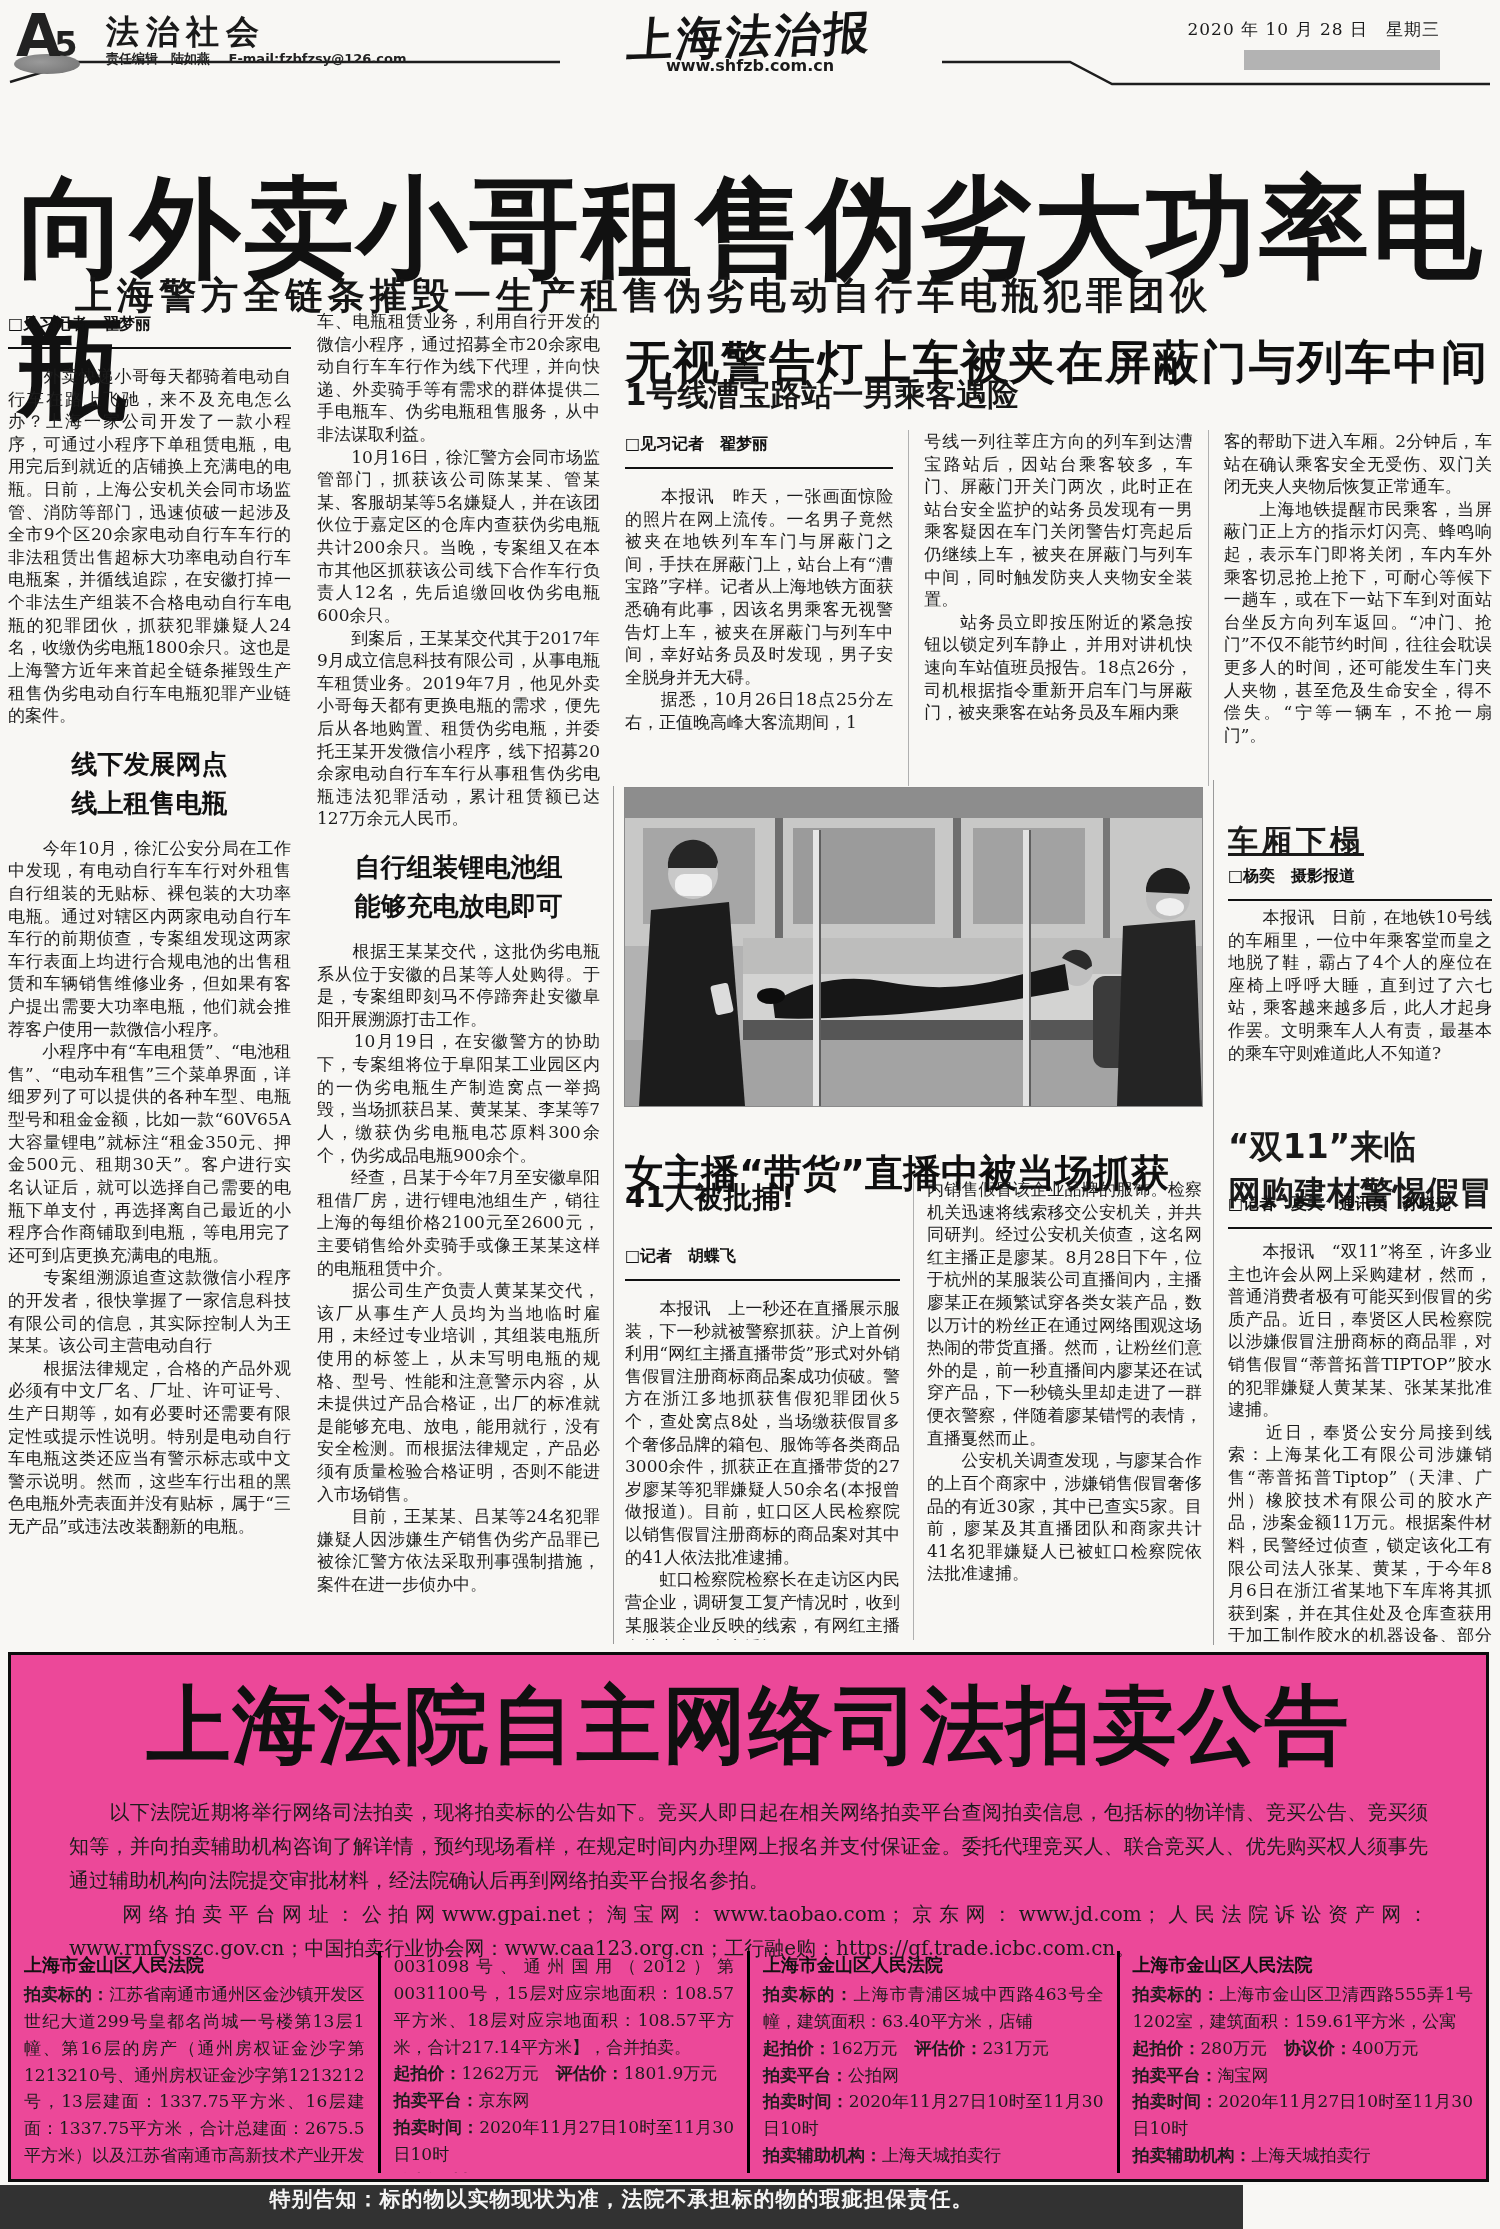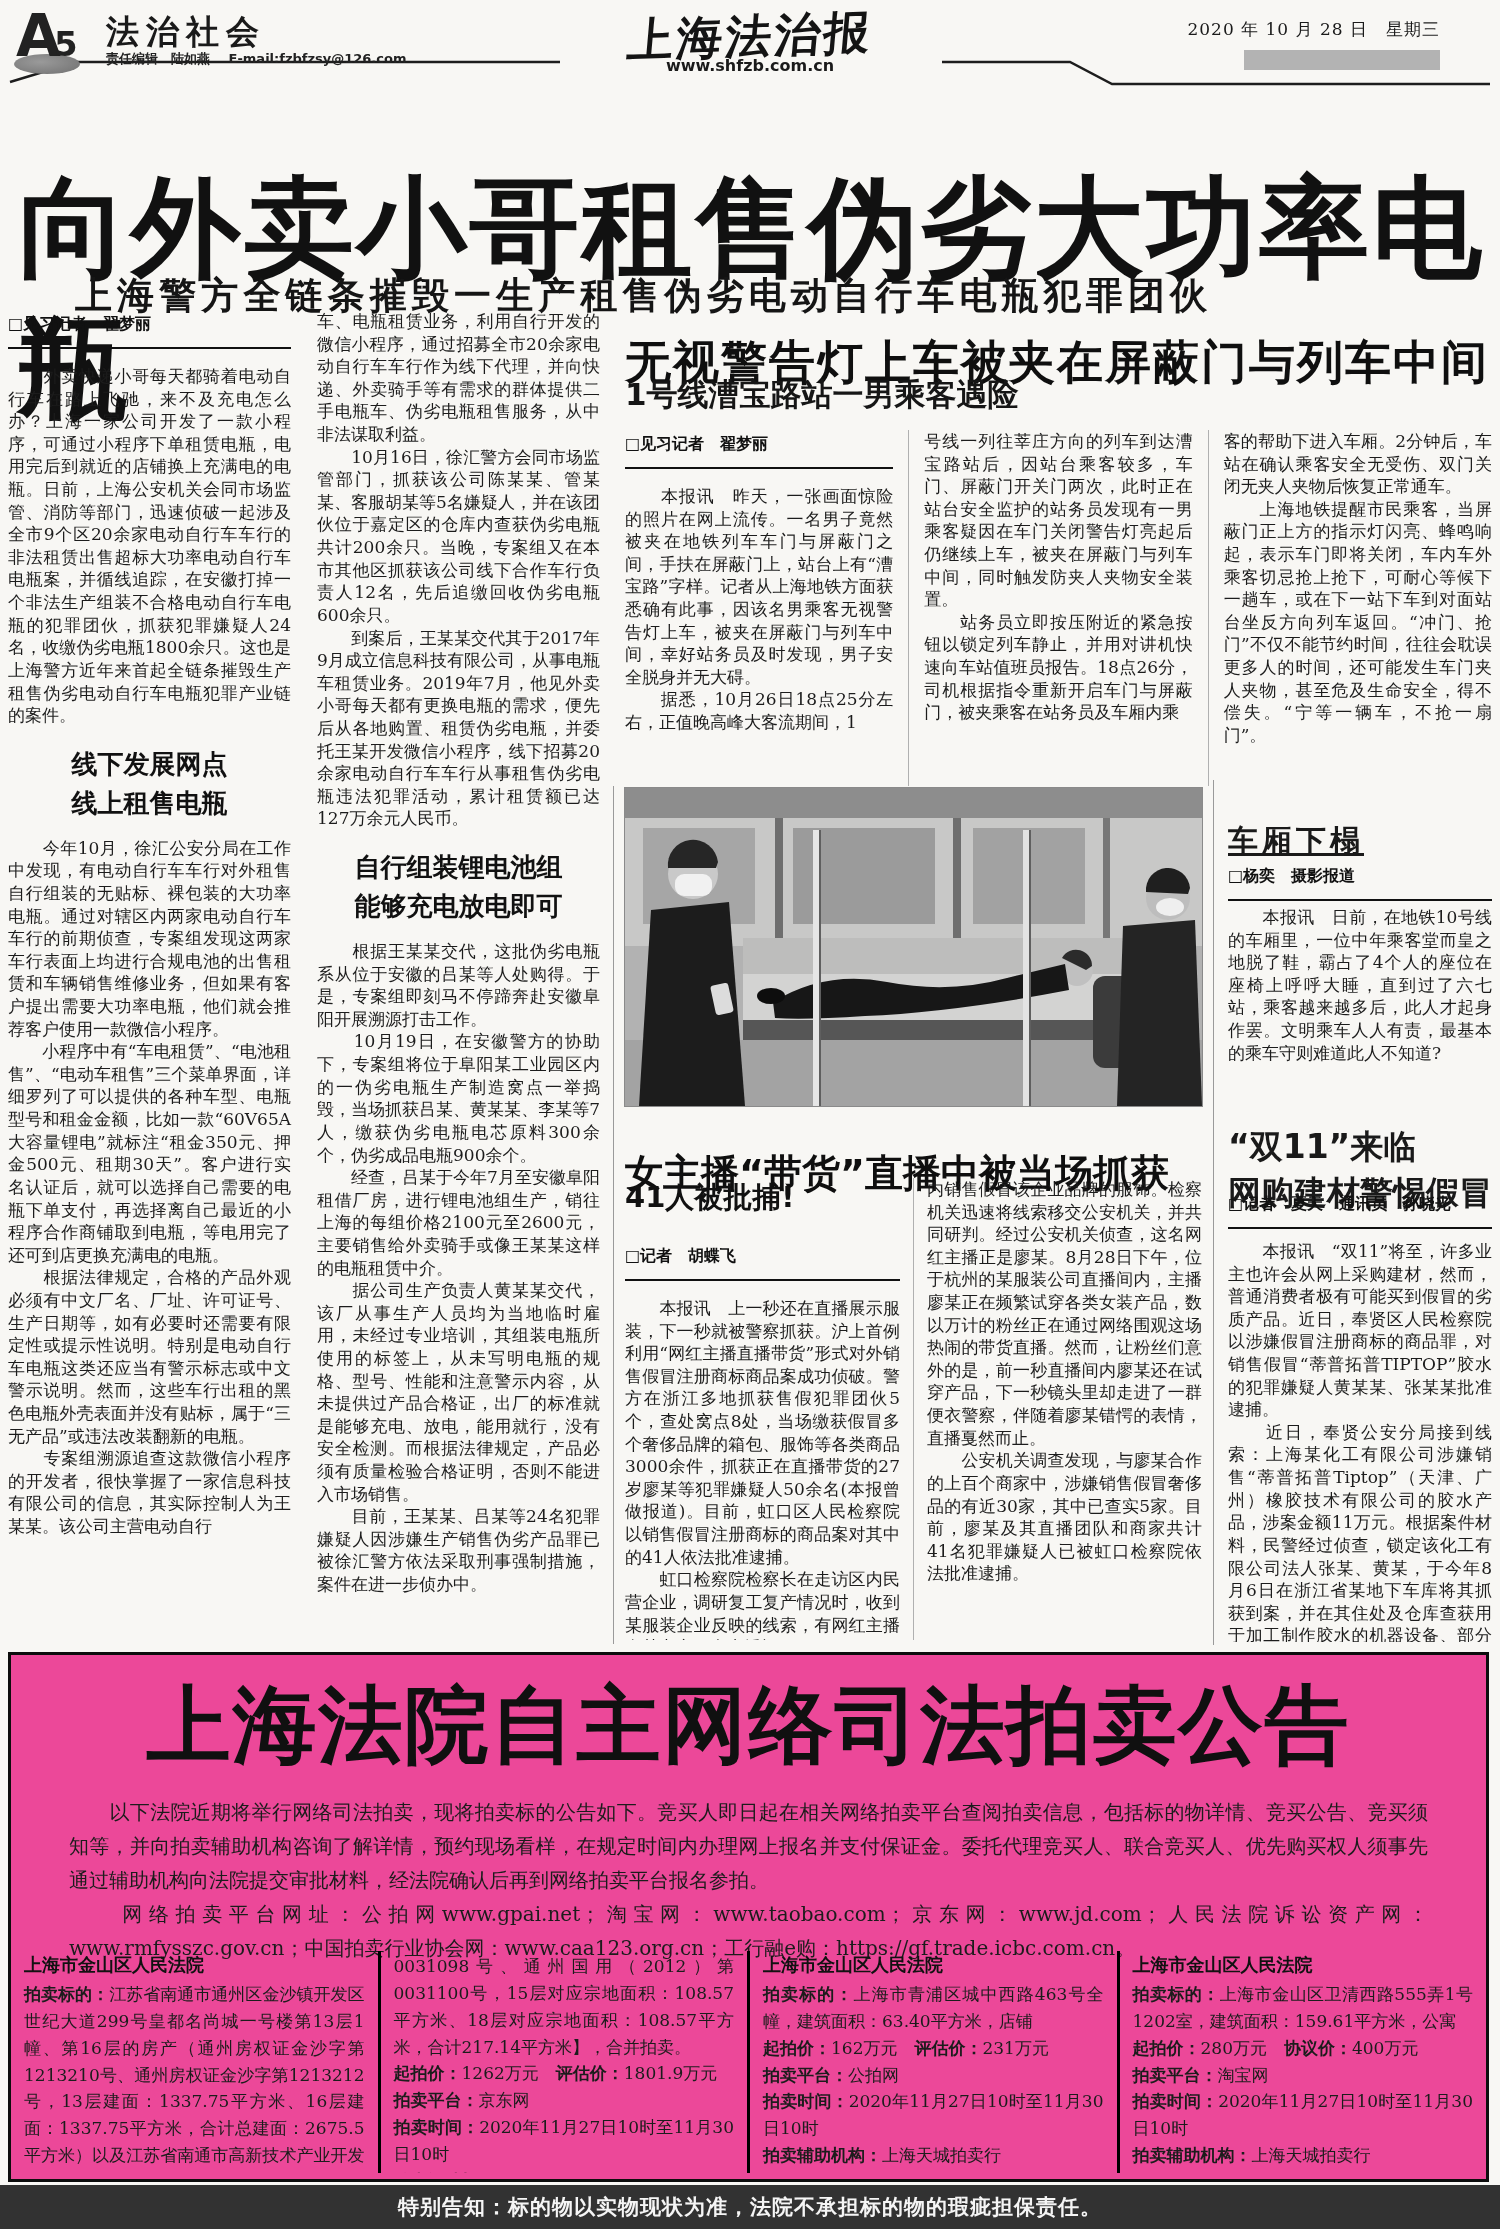--- a/index.html
+++ b/index.html
@@ -98,22 +98,22 @@
   .auction-intro{padding:6px 58px 0;}
   .auction-intro .para{font-size:20px;line-height:1.7;}
   .auction-cols{position:absolute;left:0;top:296px;width:100%;height:222px;}
   .auction-cols > .col{padding:2px 13px;overflow:hidden;}
   .auction-cols > .col + .col{border-left:3px solid #000000;}
   .auction-cols .para{font-size:17px;line-height:1.58;}
   .court{font-family:"DejaVu Sans","Liberation Sans",sans-serif;font-size:18px;font-weight:800;
          margin:0 0 4px;color:#111;}
 
   
-  .footer-bar{position:absolute;left:0;top:2185px;width:1500px;height:44px;background:#323232;
-              display:flex;align-items:center;justify-content:center;}
+  .footer-bar{position:absolute;left:0;top:2185px;width:1243px;height:44px;background:#323232;
+              display:flex;justify-content:center;}
   .footer-bar span{color:#f5f5f5;font-size:21px;font-weight:700;letter-spacing:1px;
               font-family:"DejaVu Sans","Liberation Sans",sans-serif;}
 </style>
 </head>
 <body>
 
 <div class="page">
 
   <header class="hdr">
     <svg width="1484" height="90" viewBox="0 0 1484 90">
@@ -139,22 +139,22 @@
   <h1 class="h1">向外卖小哥租售伪劣大功率电瓶</h1>
   <h2 class="h2">上海警方全链条摧毁一生产租售伪劣电动自行车电瓶犯罪团伙</h2>
   <section class="lead-body cols">
       <div class="col">
         <div class="byline">□见习记者　翟梦丽</div>
         <p class="para">　　外卖快递小哥每天都骑着电动自行车在路上飞驰，来不及充电怎么办？上海一家公司开发了一款小程序，可通过小程序下单租赁电瓶，电用完后到就近的店铺换上充满电的电瓶。日前，上海公安机关会同市场监管、消防等部门，迅速侦破一起涉及全市9个区20余家电动自行车车行的非法租赁出售超标大功率电动自行车电瓶案，并循线追踪，在安徽打掉一个非法生产组装不合格电动自行车电瓶的犯罪团伙，抓获犯罪嫌疑人24名，收缴伪劣电瓶1800余只。这也是上海警方近年来首起全链条摧毁生产租售伪劣电动自行车电瓶犯罪产业链的案件。</p>
         <h3 class="colhead">线下发展网点
 线上租售电瓶</h3>
         <p class="para">　　今年10月，徐汇公安分局在工作中发现，有电动自行车车行对外租售自行组装的无贴标、裸包装的大功率电瓶。通过对辖区内两家电动自行车车行的前期侦查，专案组发现这两家车行表面上均进行合规电池的出售租赁和车辆销售维修业务，但如果有客户提出需要大功率电瓶，他们就会推荐客户使用一款微信小程序。</p>
         <p class="para">　　小程序中有“车电租赁”、“电池租售”、“电动车租售”三个菜单界面，详细罗列了可以提供的各种车型、电瓶型号和租金金额，比如一款“60V65A大容量锂电”就标注“租金350元、押金500元、租期30天”。客户进行实名认证后，就可以选择自己需要的电瓶下单支付，再选择离自己最近的小程序合作商铺取到电瓶，等电用完了还可到店更换充满电的电瓶。</p>
+        <p class="para">　　专案组溯源追查这款微信小程序的开发者，很快掌握了一家信息科技有限公司的信息，其实际控制人为王某某。该公司主营电动自行</p>
         <p class="para">　　根据法律规定，合格的产品外观必须有中文厂名、厂址、许可证号、生产日期等，如有必要时还需要有限定性或提示性说明。特别是电动自行车电瓶这类还应当有警示标志或中文警示说明。然而，这些车行出租的黑色电瓶外壳表面并没有贴标，属于“三无产品”或违法改装翻新的电瓶。</p>
-        <p class="para">　　专案组溯源追查这款微信小程序的开发者，很快掌握了一家信息科技有限公司的信息，其实际控制人为王某某。该公司主营电动自行</p>
       </div>
       <div class="col">
         <p class="para">车、电瓶租赁业务，利用自行开发的微信小程序，通过招募全市20余家电动自行车车行作为线下代理，并向快递、外卖骑手等有需求的群体提供二手电瓶车、伪劣电瓶租售服务，从中非法谋取利益。</p>
         <p class="para">　　10月16日，徐汇警方会同市场监管部门，抓获该公司陈某某、管某某、客服胡某等5名嫌疑人，并在该团伙位于嘉定区的仓库内查获伪劣电瓶共计200余只。当晚，专案组又在本市其他区抓获该公司线下合作车行负责人12名，先后追缴回收伪劣电瓶600余只。</p>
         <p class="para">　　到案后，王某某交代其于2017年9月成立信息科技有限公司，从事电瓶车租赁业务。2019年7月，他见外卖小哥每天都有更换电瓶的需求，便先后从各地购置、租赁伪劣电瓶，并委托王某开发微信小程序，线下招募20余家电动自行车车行从事租售伪劣电瓶违法犯罪活动，累计租赁额已达127万余元人民币。</p>
         <h3 class="colhead">自行组装锂电池组
 能够充电放电即可</h3>
         <p class="para">　　根据王某某交代，这批伪劣电瓶系从位于安徽的吕某等人处购得。于是，专案组即刻马不停蹄奔赴安徽阜阳开展溯源打击工作。</p>
         <p class="para">　　10月19日，在安徽警方的协助下，专案组将位于阜阳某工业园区内的一伪劣电瓶生产制造窝点一举捣毁，当场抓获吕某、黄某某、李某等7人，缴获伪劣电瓶电芯原料300余个，伪劣成品电瓶900余个。</p>
         <p class="para">　　经查，吕某于今年7月至安徽阜阳租借厂房，进行锂电池组生产，销往上海的每组价格2100元至2600元，主要销售给外卖骑手或像王某某这样的电瓶租赁中介。</p>

